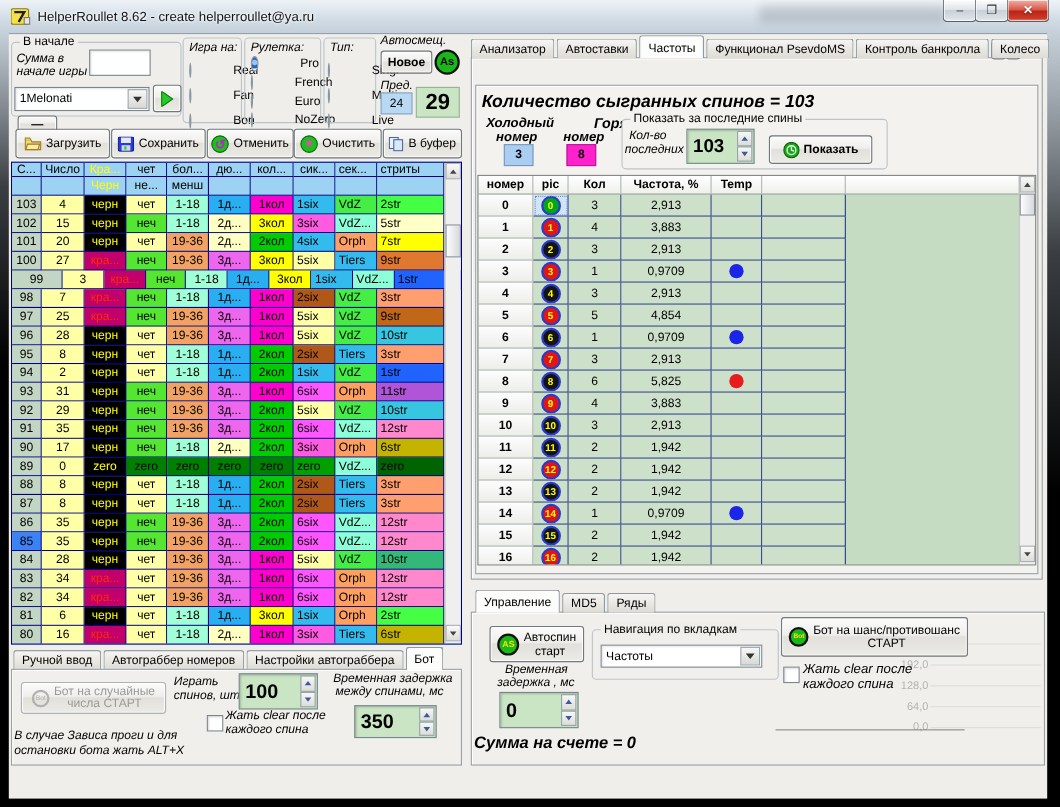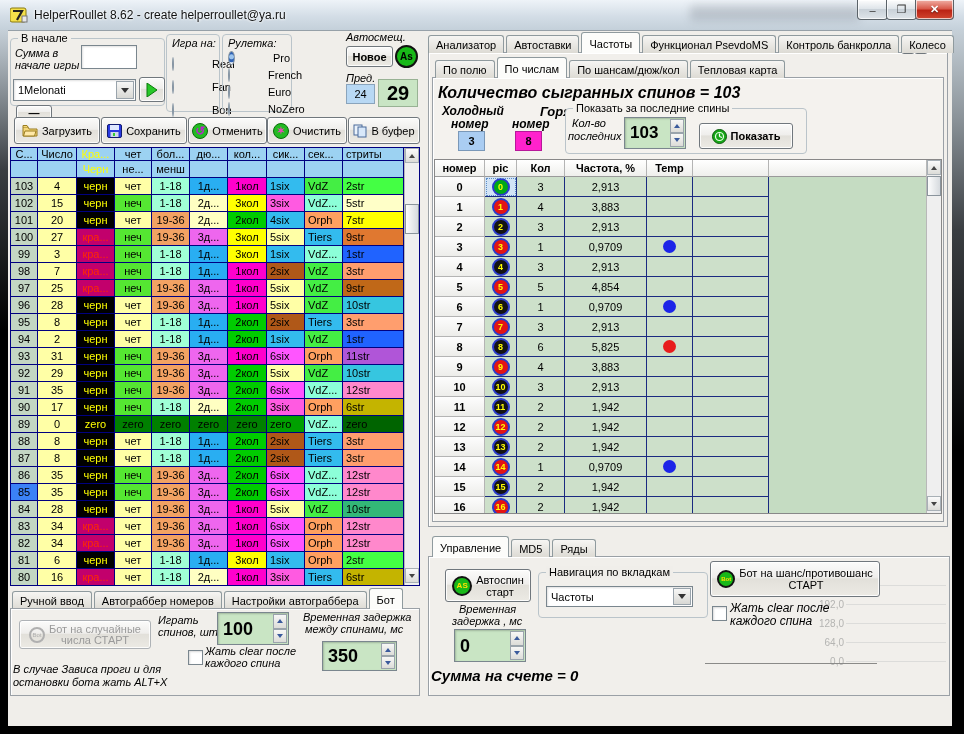--- a/index.html
+++ b/index.html
@@ -137,20 +137,37 @@
         <div style="display: flex; align-items: center; height: 17px;">
           <span class="radio"></span>
           <span class="rlabel">Euro</span>
         </div>
         <div style="display: flex; align-items: center; height: 17px;">
           <span class="radio"></span>
           <span class="rlabel">NoZero</span>
         </div>
       </div>
   </div>
+  <div class="abs gb" style="left:294px;top:34px;width:46px;height:76px;">
+    <div class="abs nowrap" style="left:5px;top:2px;">Тип:</div>
+    <div id="tip-radios" class="abs" style="left:3px;top:17px;width:42px;">
+        <div style="display: flex; align-items: center; height: 23px;">
+          <span class="radio sel"></span>
+          <span class="rlabel">Singl</span>
+        </div>
+        <div style="display: flex; align-items: center; height: 23px;">
+          <span class="radio"></span>
+          <span class="rlabel">Multi</span>
+        </div>
+        <div style="display: flex; align-items: center; height: 23px;">
+          <span class="radio"></span>
+          <span class="rlabel">Live</span>
+        </div>
+      </div>
+  </div>
 
   <div class="abs nowrap" style="left:346px;top:31px;">Автосмещ.</div>
   <div class="abs btn bold" style="left:346px;top:46px;width:45px;height:19px;">Новое</div>
   <div class="abs iconcircle" style="left:395px;top:45px;width:23px;height:23px;background:#18b818;border:2px solid #111;font-weight:bold;font-size:10px;">As</div>
   <div class="abs nowrap" style="left:346px;top:72px;">Пред.</div>
   <div class="abs" style="left:346px;top:84px;width:27px;height:18px;background:#b8d8f4;border:1px solid #8aa4bc;display:flex;align-items:center;justify-content:center;">24</div>
   <div class="abs bold" style="left:378px;top:79px;width:38px;height:26px;background:#c9e5c4;border:1px solid #98b294;display:flex;align-items:center;justify-content:center;font-size:20px;">29</div>
 
   <div class="abs btn" style="left:14px;top:117px;width:84px;height:25px;">
     <svg width="16" height="13" viewBox="0 0 16 13">
@@ -253,21 +270,21 @@
           <div class="scell" style="width: 38px; background: rgb(194, 0, 108); color: rgb(255, 42, 0);">кра...</div>
           <div class="scell" style="width: 37px; background: rgb(85, 230, 50); color: rgb(0, 0, 0);">неч</div>
           <div class="scell" style="width: 38px; background: rgb(242, 162, 99); color: rgb(0, 0, 0);">19-36</div>
           <div class="scell" style="width: 38px; background: rgb(238, 102, 238); color: rgb(0, 0, 0);">3д...</div>
           <div class="scell" style="width: 39px; background: rgb(255, 255, 0); color: rgb(0, 0, 0);">3кол</div>
           <div class="scell left" style="width: 38px; background: rgb(255, 255, 166); color: rgb(0, 0, 0);">5six</div>
           <div class="scell left" style="width: 38px; background: rgb(51, 187, 238); color: rgb(0, 0, 0);">Tiers</div>
           <div class="scell left" style="width: 61px; background: rgb(224, 120, 48); color: rgb(0, 0, 0);">9str</div>
         </div>
         <div class="srow">
-          <div class="scell" style="width: 27px; background: rgb(195, 214, 195); color: rgb(0, 0, 0);">99</div>
+          <div class="scell" style="width: 46px; background: rgb(195, 214, 195); color: rgb(0, 0, 0);">99</div>
           <div class="scell" style="width: 39px; background: rgb(255, 255, 166); color: rgb(0, 0, 0);">3</div>
           <div class="scell" style="width: 38px; background: rgb(194, 0, 108); color: rgb(255, 42, 0);">кра...</div>
           <div class="scell" style="width: 37px; background: rgb(85, 230, 50); color: rgb(0, 0, 0);">неч</div>
           <div class="scell" style="width: 38px; background: rgb(160, 255, 214); color: rgb(0, 0, 0);">1-18</div>
           <div class="scell" style="width: 38px; background: rgb(41, 174, 242); color: rgb(0, 0, 0);">1д...</div>
           <div class="scell" style="width: 39px; background: rgb(255, 255, 0); color: rgb(0, 0, 0);">3кол</div>
           <div class="scell left" style="width: 38px; background: rgb(51, 187, 238); color: rgb(0, 0, 0);">1six</div>
           <div class="scell left" style="width: 38px; background: rgb(140, 255, 216); color: rgb(0, 0, 0);">VdZ...</div>
           <div class="scell left" style="width: 61px; background: rgb(32, 99, 255); color: rgb(0, 0, 0);">1str</div>
         </div>
@@ -560,26 +577,20 @@
       <div class="tab">Автоставки</div>
       <div class="tab active">Частоты</div>
       <div class="tab">Функционал PsevdoMS</div>
       <div class="tab">Контроль банкролла</div>
       <div class="tab">Колесо</div>
     </div>
   <div class="abs btn" style="left:901px;top:38px;width:12px;height:14px;font-size:8px;color:#2a4a8c;">◄</div>
   <div class="abs btn" style="left:914px;top:38px;width:12px;height:14px;font-size:8px;color:#2a4a8c;">►</div>
 
   <div class="abs panel" style="left:432px;top:77px;width:510px;height:443px;background:#f4f2ee;"></div>
-  <div class="abs tabbar" id="rp-subtabs" style="left:435px;top:61px;height:17px;z-index:3;">
-      <div class="tab">По полю</div>
-      <div class="tab active">По числам</div>
-      <div class="tab">По шансам/дюж/кол</div>
-      <div class="tab">Тепловая карта</div>
-    </div>
 
   <div class="abs bold nowrap" style="left:438px;top:84px;font-size:16px;">Количество сыгранных спинов = 103</div>
   <div class="abs bold nowrap" style="left:442px;top:104px;font-size:12px;">Холодный</div>
   <div class="abs bold nowrap" style="left:451px;top:117px;font-size:12px;">номер</div>
   <div class="abs" style="left:458px;top:131px;width:25px;height:18px;background:#aacdf2;border:1px solid #7a98b8;display:flex;align-items:center;justify-content:center;font-weight:bold;">3</div>
   <div class="abs bold nowrap" style="left:504px;top:104px;font-size:13px;margin-left:36px;">Горячий</div>
   <div class="abs bold nowrap" style="left:512px;top:117px;font-size:12px;">номер</div>
   <div class="abs" style="left:515px;top:131px;width:25px;height:18px;background:#ff22cc;border:1px solid #b8189a;display:flex;align-items:center;justify-content:center;font-weight:bold;">8</div>
 
   <div class="abs gb" style="left:565px;top:108px;width:240px;height:44px;background:#f4f2ee;">

